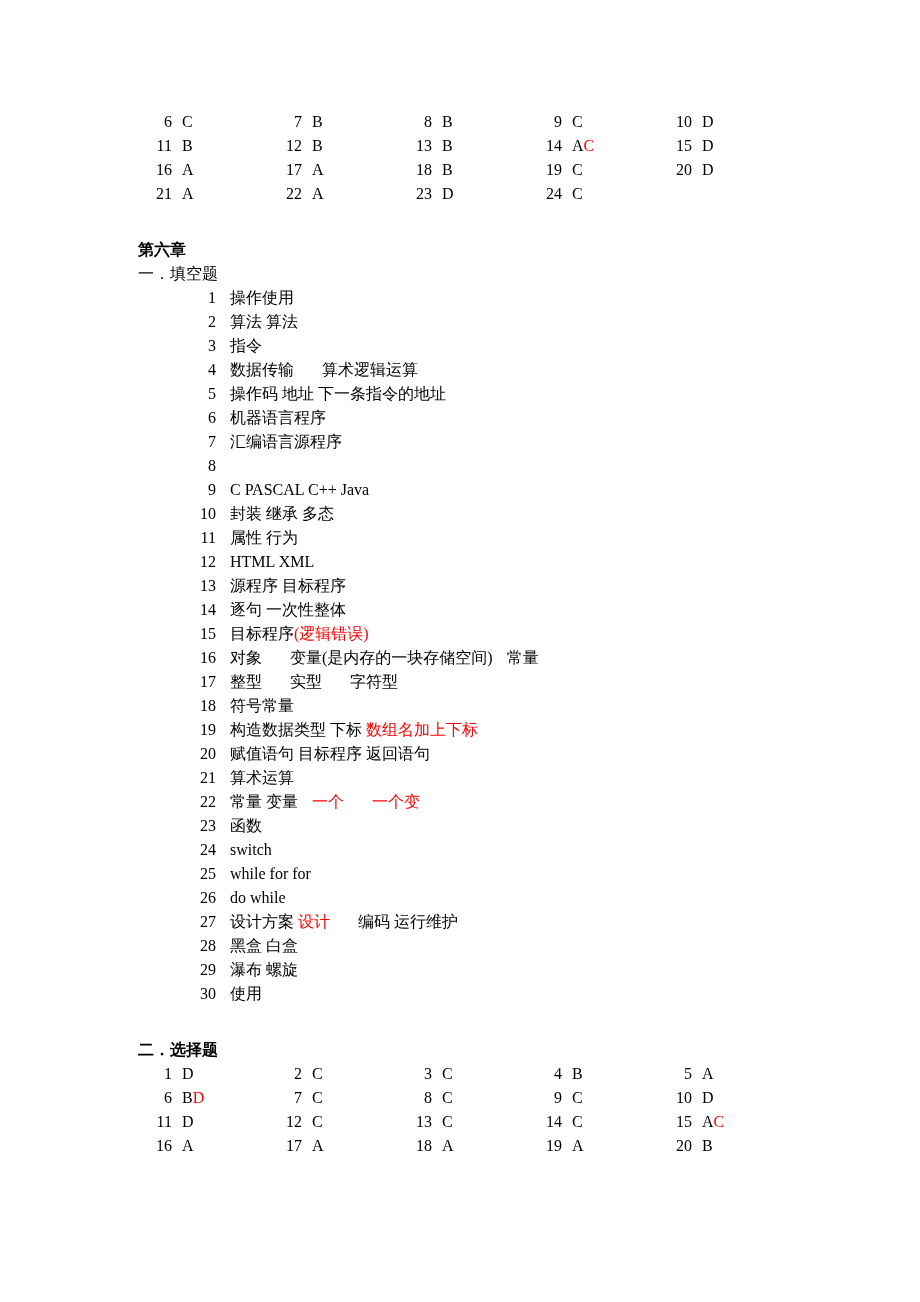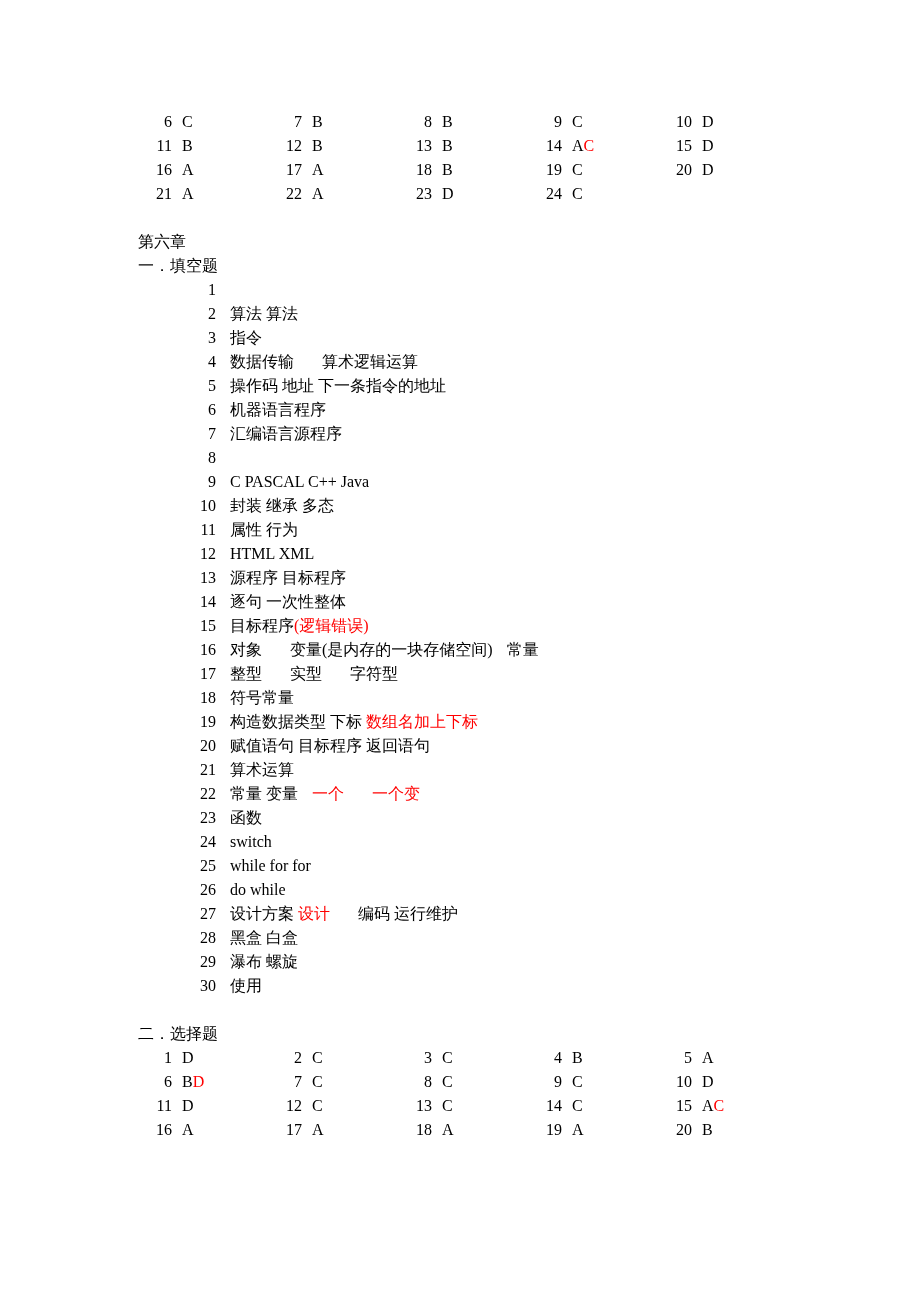--- a/index.html
+++ b/index.html
@@ -36,21 +36,21 @@
     display: flex;
     flex-direction: row;
   }
   .fb-num {
     width: 78px;
     text-align: right;
     padding-right: 14px;
     font-family: "Times New Roman", serif;
   }
   .fb-ans { flex: 1; }
-  .sec-title { margin-top: 24px; }
+  .sec-title { margin-top: 32px; font-weight: bold; }
   .gap { display: inline-block; width: 28px; }
   .gap-sm { display: inline-block; width: 14px; }
   .mono { font-family: "Times New Roman", serif; text-align: center; }
 </style>
 </head>
 <body>
 
 <div id="top-mc">
     <div class="mc-row">
       <div class="mc-cell">
@@ -138,20 +138,21 @@
       </div>
     </div>
   </div>
 
 <div class="sec-title">第六章</div>
 <div>一．填空题</div>
 
 <div id="fill-blanks">
     <div class="fb-row">
       <span class="fb-num">1</span>
+      <span class="fb-ans"><span>操作使用</span></span>
     </div>
     <div class="fb-row">
       <span class="fb-num">2</span>
       <span class="fb-ans"><span>算法 算法</span></span>
     </div>
     <div class="fb-row">
       <span class="fb-num">3</span>
       <span class="fb-ans"><span>指令</span></span>
     </div>
     <div class="fb-row">

